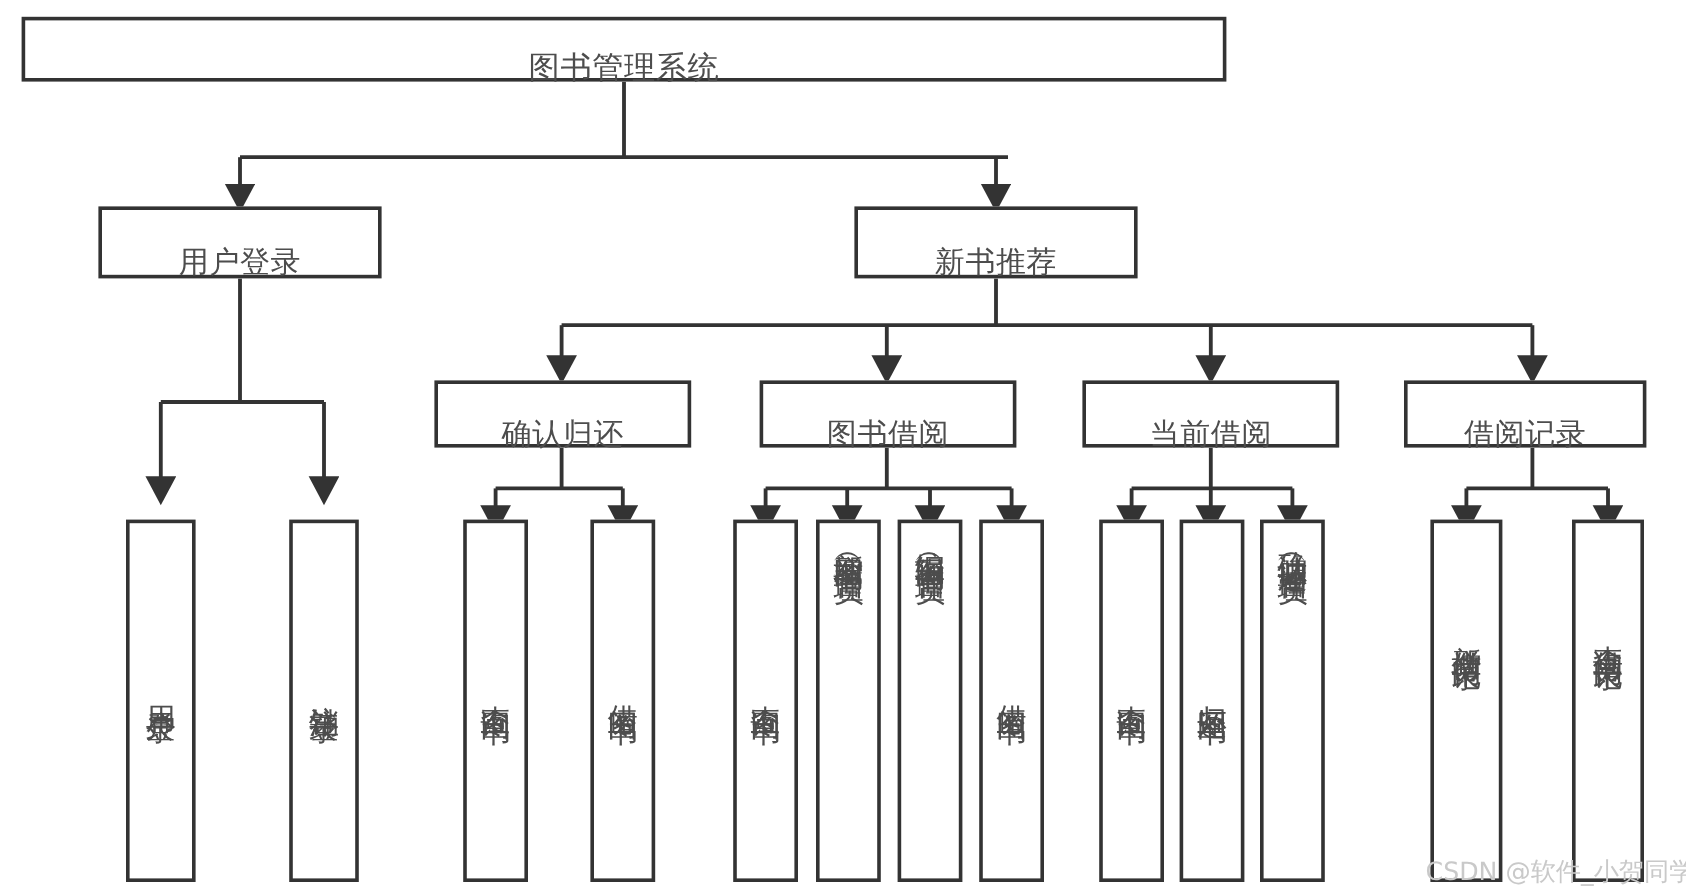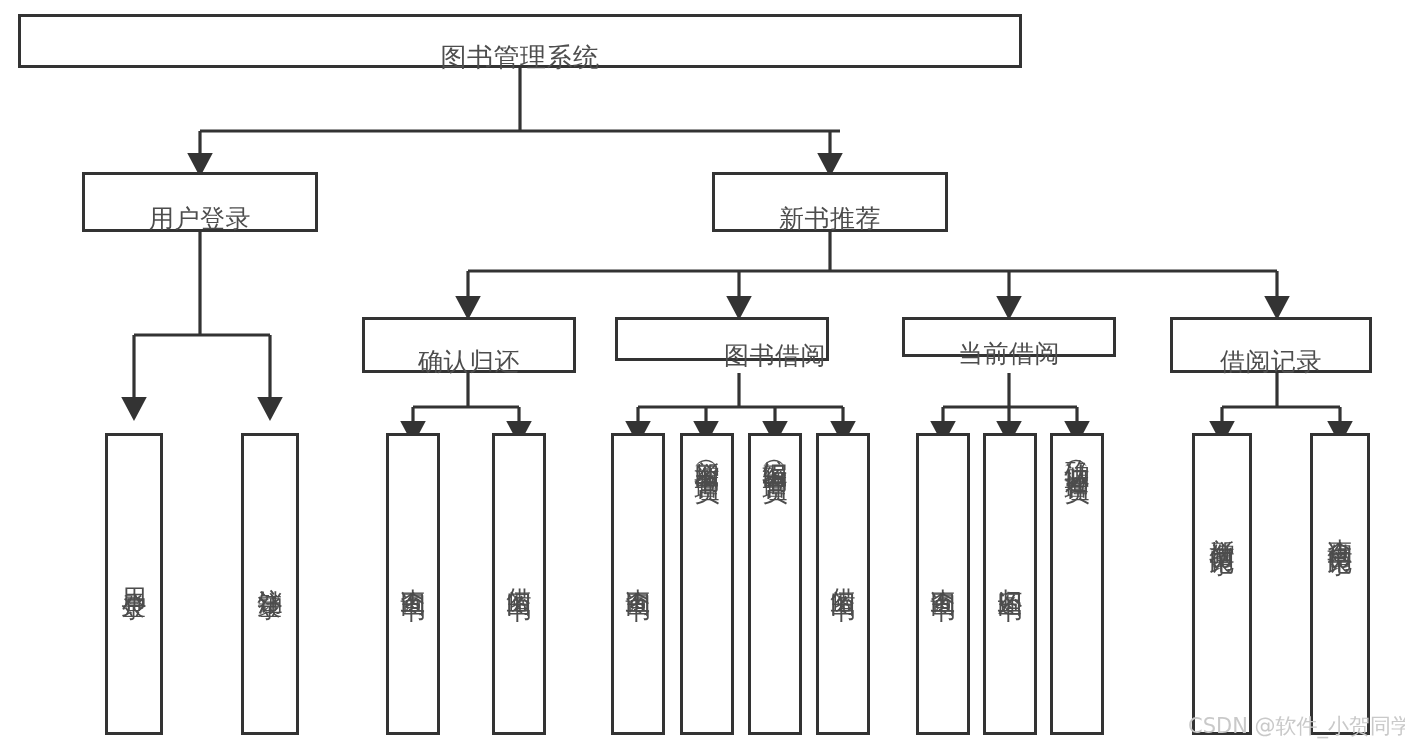--- a/index.html
+++ b/index.html
@@ -146,24 +146,24 @@
   <div class="node h" style="left:82px; top:172px; width:236px; height:60px;">
     <span class="lbl">用户登录</span>
   </div>
   <div class="node h" style="left:712px; top:172px; width:236px; height:60px;">
     <span class="lbl">新书推荐</span>
   </div>
 
   <div class="node h" style="left:362px; top:317px; width:214px; height:56px;">
     <span class="lbl">确认归还</span>
   </div>
-  <div class="node h" style="left:615px; top:317px; width:214px; height:44px;justify-content:flex-end;">
+  <div class="node h" style="left:633px; top:317px; width:214px; height:56px;">
     <span class="lbl">图书借阅</span>
   </div>
-  <div class="node h" style="left:902px; top:317px; width:214px; height:40px;">
+  <div class="node h" style="left:902px; top:317px; width:214px; height:56px;">
     <span class="lbl">当前借阅</span>
   </div>
   <div class="node h" style="left:1170px; top:317px; width:202px; height:56px;">
     <span class="lbl">借阅记录</span>
   </div>
 
   <div class="node v low2" style="left:105px; top:433px; width:58px; height:302px;">
     <span class="lbl">用户登录</span>
   </div>
   <div class="node v low2" style="left:241px; top:433px; width:58px; height:302px;">

